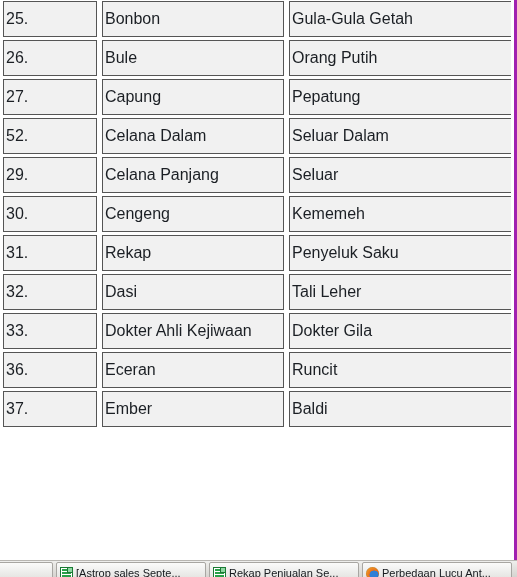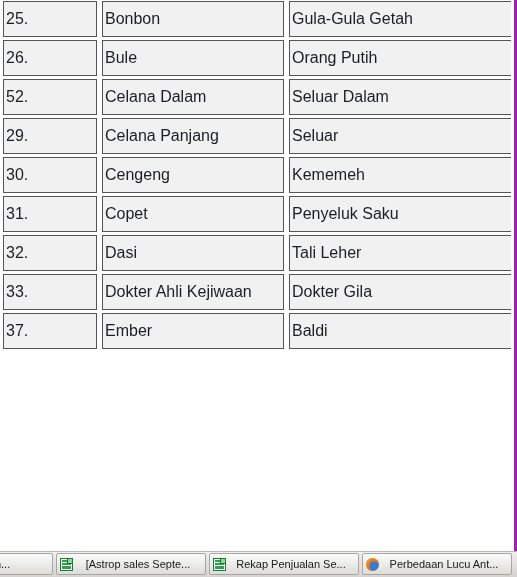--- a/index.html
+++ b/index.html
@@ -71,29 +71,28 @@
   td.col-no    { width: 88px; }
   td.col-term  { width: 176px; }
   td.col-trans { width: 222px; margin-top: 30px; }
 
   
   #taskbar {
     position: absolute;
     left: 0;
     bottom: 0;
     width: 517px;
-    height: 26px;
+    height: 17px;
     background: linear-gradient(to bottom, #efefed 0%, #e3e2df 45%, #d6d4d0 100%);
     border-top: 1px solid #b8b6b2;
     display: flex;
     align-items: flex-start;
     padding: 0;
     box-sizing: border-box;
     overflow: hidden;
-    text-align: center;
   }
   .task-button {
     height: 22px;
     margin: 1px 3px 0 0;
     padding: 0 5px 0 3px;
     display: flex;
     align-items: center;
     gap: 3px;
     background: linear-gradient(to bottom, #fbfbfa 0%, #ececea 50%, #dedcd8 100%);
     border: 1px solid #a8a6a2;
@@ -168,50 +167,60 @@
         <td class="col-no">25.</td>
         <td class="col-term">Bonbon</td>
         <td class="col-trans">Gula-Gula Getah</td>
       </tr>
       <tr>
         <td class="col-no">26.</td>
         <td class="col-term">Bule</td>
         <td class="col-trans">Orang Putih</td>
       </tr>
       <tr>
+        <td class="col-no">27.</td>
+        <td class="col-term">Capung</td>
+        <td class="col-trans">Pepatung</td>
+      </tr>
+      <tr>
         <td class="col-no">52.</td>
         <td class="col-term">Celana Dalam</td>
         <td class="col-trans">Seluar Dalam</td>
       </tr>
       <tr>
         <td class="col-no">29.</td>
         <td class="col-term">Celana Panjang</td>
         <td class="col-trans">Seluar</td>
       </tr>
       <tr>
         <td class="col-no">30.</td>
         <td class="col-term">Cengeng</td>
         <td class="col-trans">Kememeh</td>
       </tr>
       <tr>
         <td class="col-no">31.</td>
-        <td class="col-term">Copet</td>
+        <td class="col-term">Rekap</td>
         <td class="col-trans">Penyeluk Saku</td>
       </tr>
       <tr>
         <td class="col-no">32.</td>
         <td class="col-term">Dasi</td>
         <td class="col-trans">Tali Leher</td>
       </tr>
       <tr>
         <td class="col-no">33.</td>
         <td class="col-term">Dokter Ahli Kejiwaan</td>
         <td class="col-trans">Dokter Gila</td>
       </tr>
       <tr>
+        <td class="col-no">36.</td>
+        <td class="col-term">Eceran</td>
+        <td class="col-trans">Runcit</td>
+      </tr>
+      <tr>
         <td class="col-no">37.</td>
         <td class="col-term">Ember</td>
         <td class="col-trans">Baldi</td>
       </tr>
     </tbody>
   </table>
 
   <div id="page-edge-gap"></div>
   <div id="page-edge-rule"></div>
 </div>

